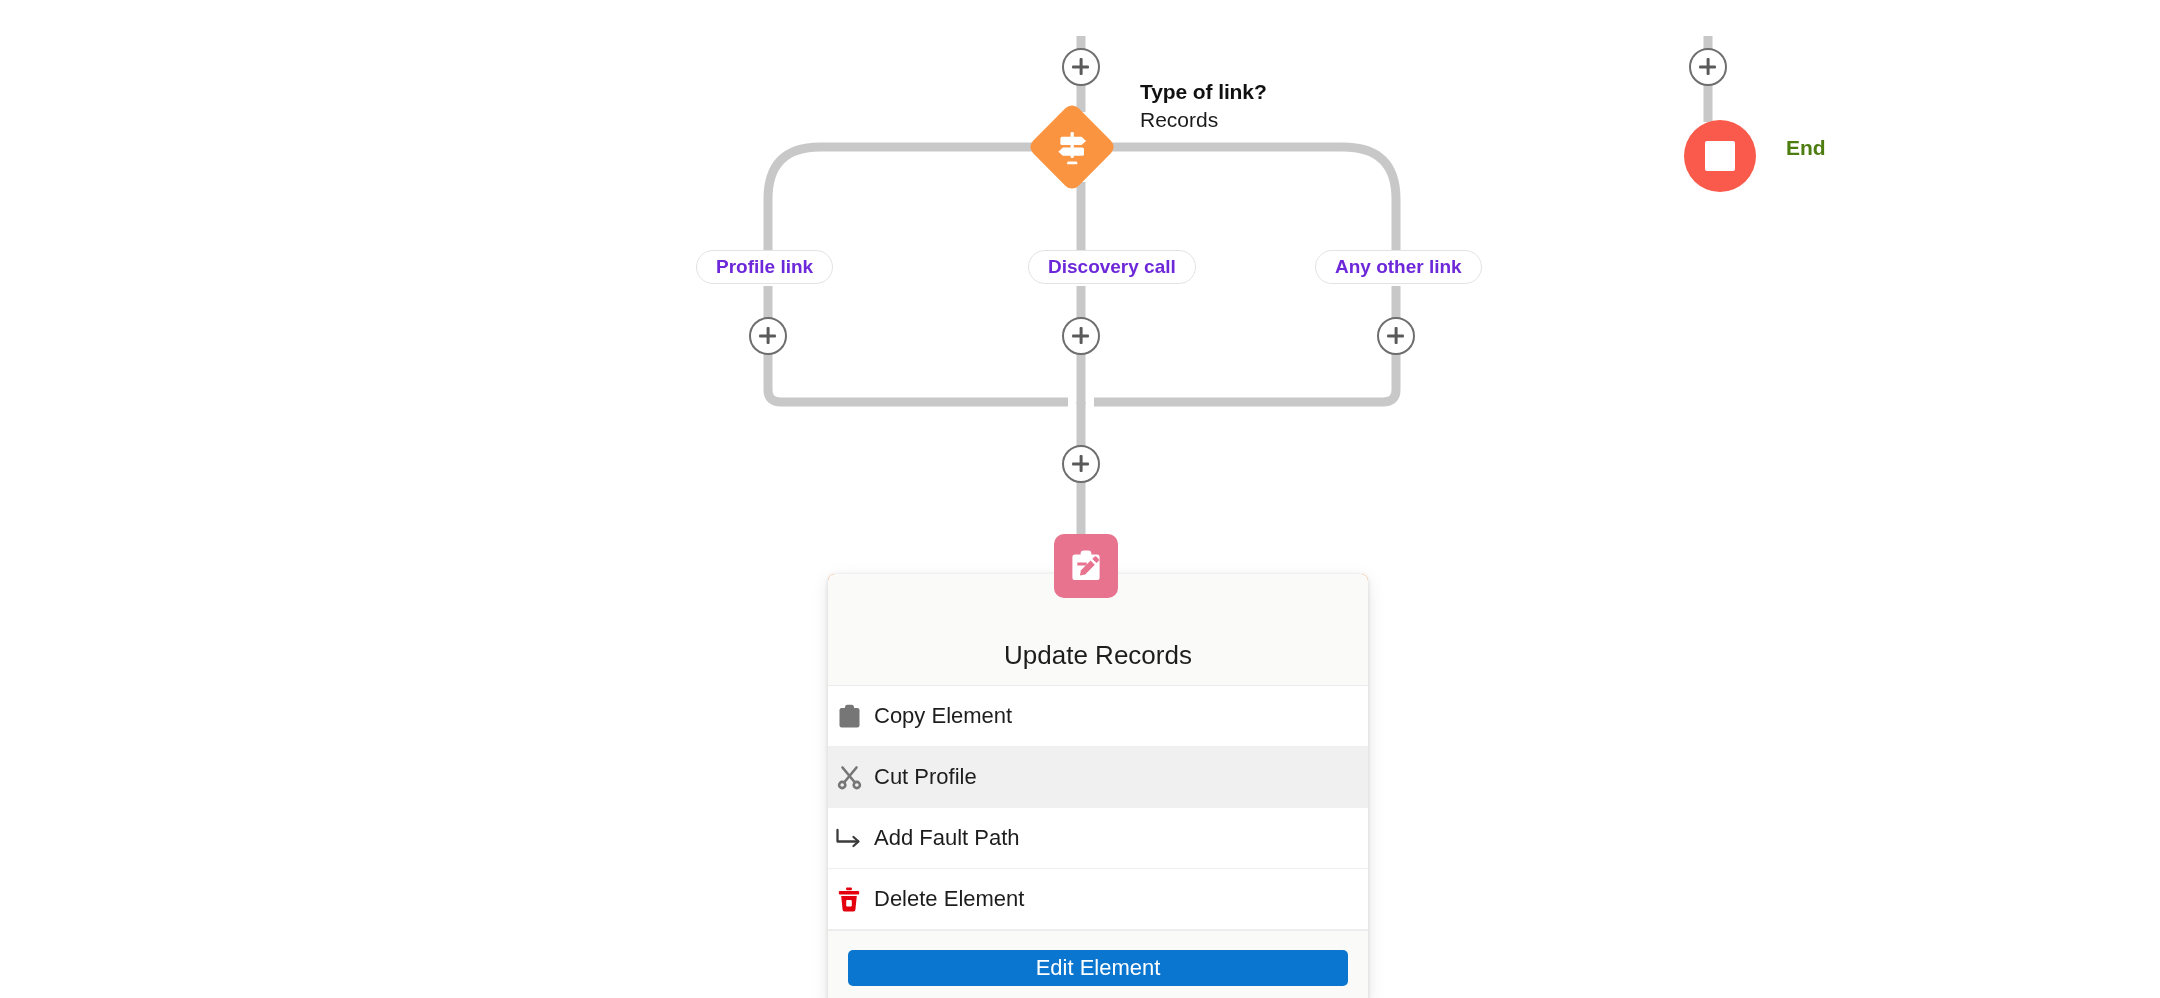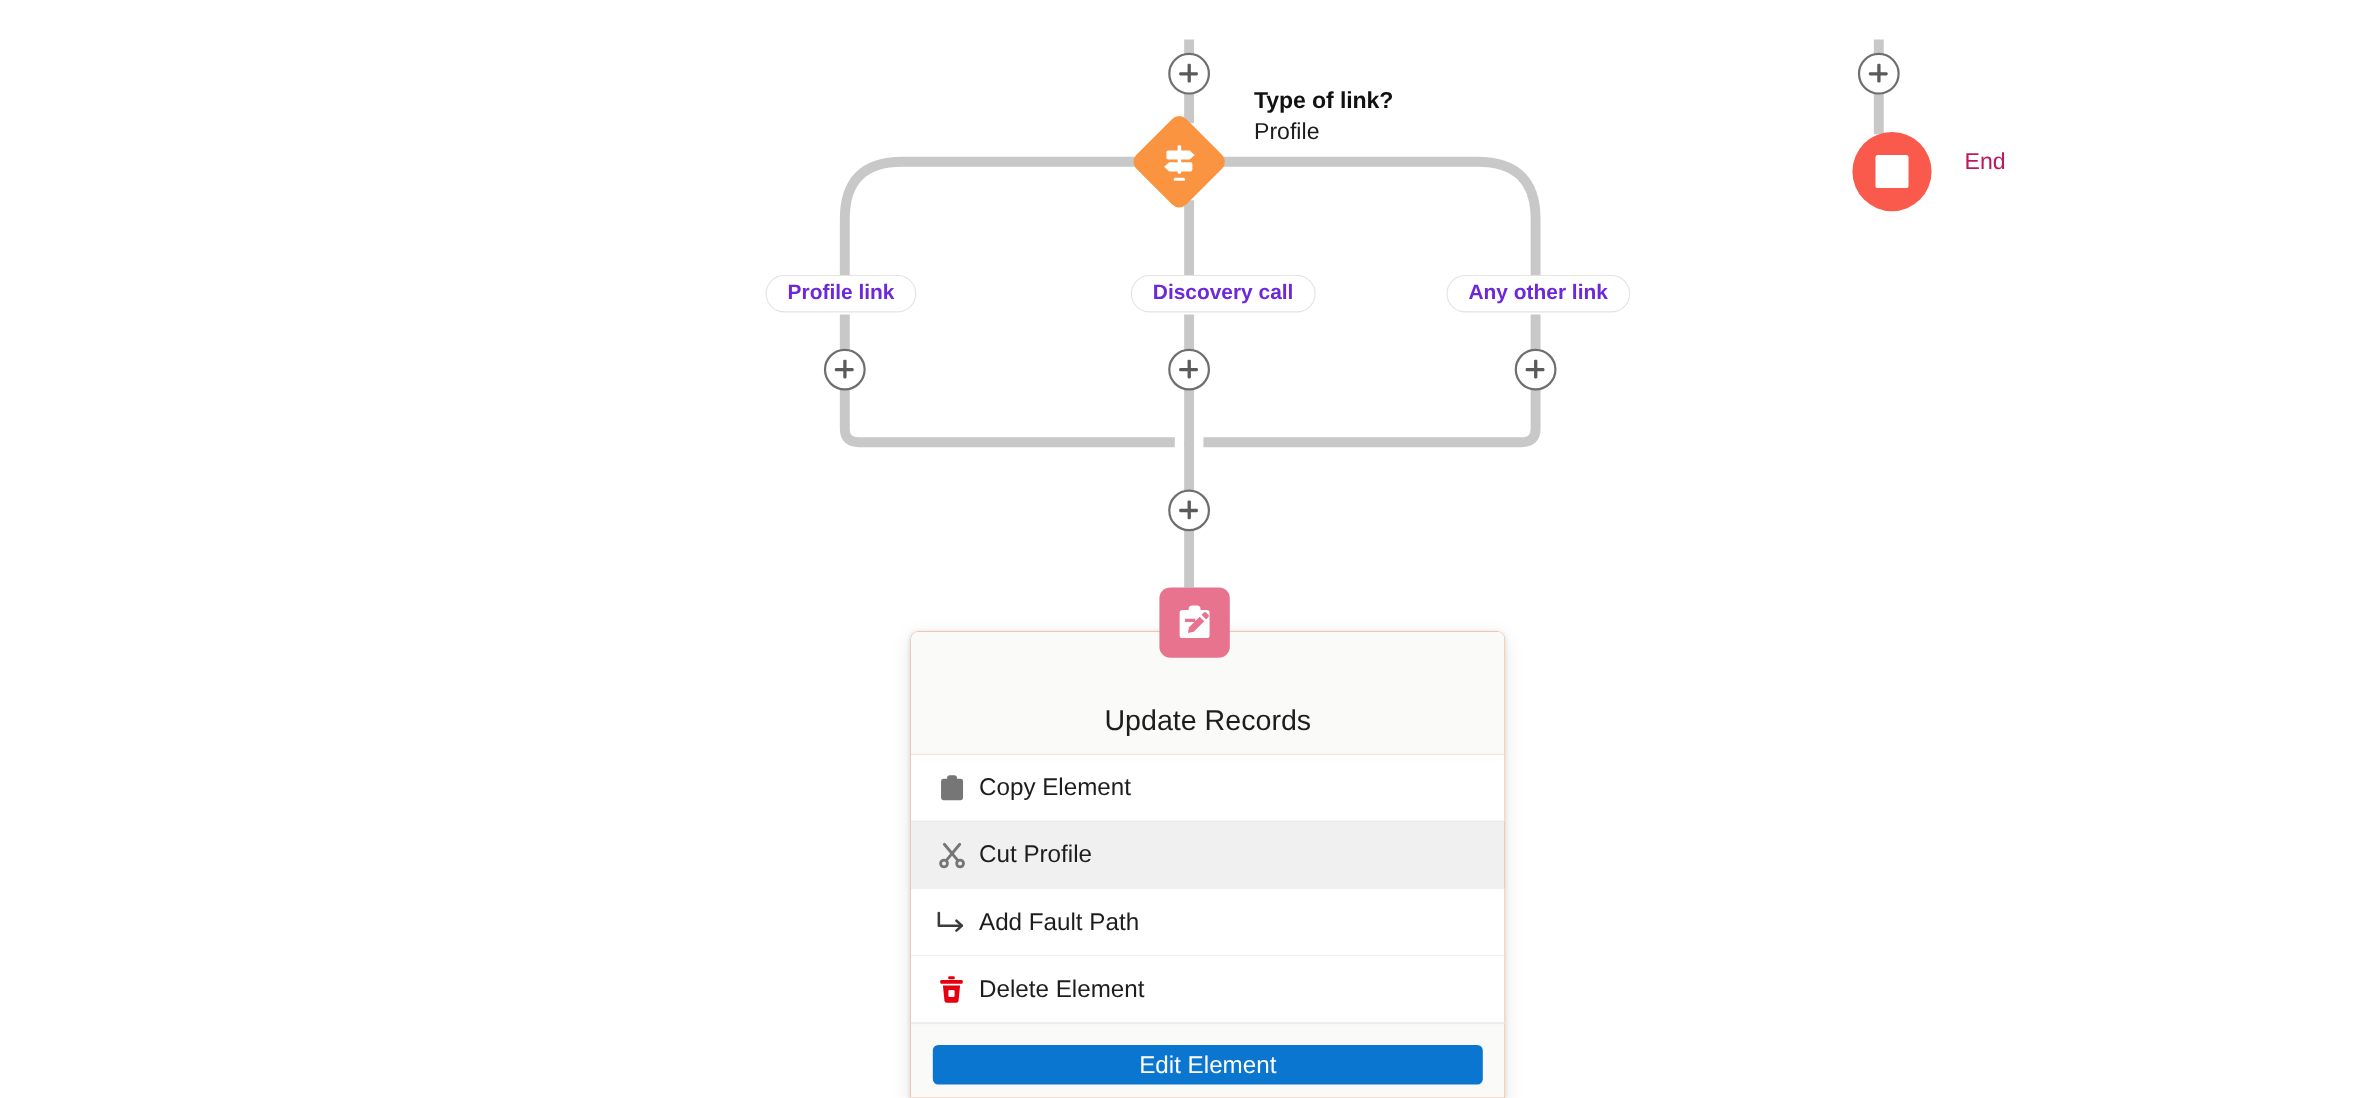--- a/index.html
+++ b/index.html
@@ -151,22 +151,22 @@
     width: 30px;
     height: 30px;
     background: #ffffff;
     border-radius: 2px;
   }
   #end-label {
     position: absolute;
     left: 1786px;
     top: 100px;
     font-size: 21px;
-    font-weight: normal;
-    color: #be185d;
+    font-weight: bold;
+    color: #4d7c0f;
     white-space: nowrap;
   }
 
   
   #update-node-icon {
     position: absolute;
     left: 1054px;
     top: 498px;
     width: 64px;
     height: 64px;
@@ -206,21 +206,21 @@
   #menu-title {
     font-size: 26px;
     color: #1d1d1d;
     font-weight: normal;
   }
 
   .menu-item {
     display: flex;
     align-items: center;
     height: 61px;
-    padding-left: 20px;
+    padding-left: 4px;
     box-sizing: border-box;
     border-bottom: 1px solid #f0eeee;
     background: #ffffff;
     cursor: pointer;
   }
   .menu-item.hovered { background: #f0f0f0; }
   .menu-item .mi-icon {
     width: 34px;
     display: flex;
     align-items: center;
@@ -287,21 +287,21 @@
       <path d="M12 11.8 h19.5 l4.6 4.1 l-4.6 4.1 H12 a1.6 1.6 0 0 1 -1.6 -1.6 v-5 A1.6 1.6 0 0 1 12 11.8 z"></path>
 
       <path d="M32.4 22.6 H12.9 l-4.6 4.1 l4.6 4.1 h19.5 a1.6 1.6 0 0 0 1.6 -1.6 v-5 a1.6 1.6 0 0 0 -1.6 -1.6 z"></path>
 
       <path d="M18.4 36.6 h7.6 a1.3 1.3 0 0 1 1.3 1.3 v1.4 H17.1 v-1.4 a1.3 1.3 0 0 1 1.3 -1.3 z"></path>
     </svg>
   </div>
 
   <div class="node-label" style="left:1140px; top:42px;">
     <div class="title">Type of link?</div>
-    <div class="subtitle">Profile</div>
+    <div class="subtitle">Records</div>
   </div>
 
   <div class="plus-btn" style="left:1062px; top:12px;"></div>
   <div class="plus-btn" style="left:749px; top:281px;"></div>
   <div class="plus-btn" style="left:1062px; top:281px;"></div>
   <div class="plus-btn" style="left:1377px; top:281px;"></div>
   <div class="plus-btn" style="left:1062px; top:409px;"></div>
   <div class="plus-btn" style="left:1689px; top:12px;"></div>
 
   <div class="branch-pill" style="left:696px; top:214px;">Profile link</div>

